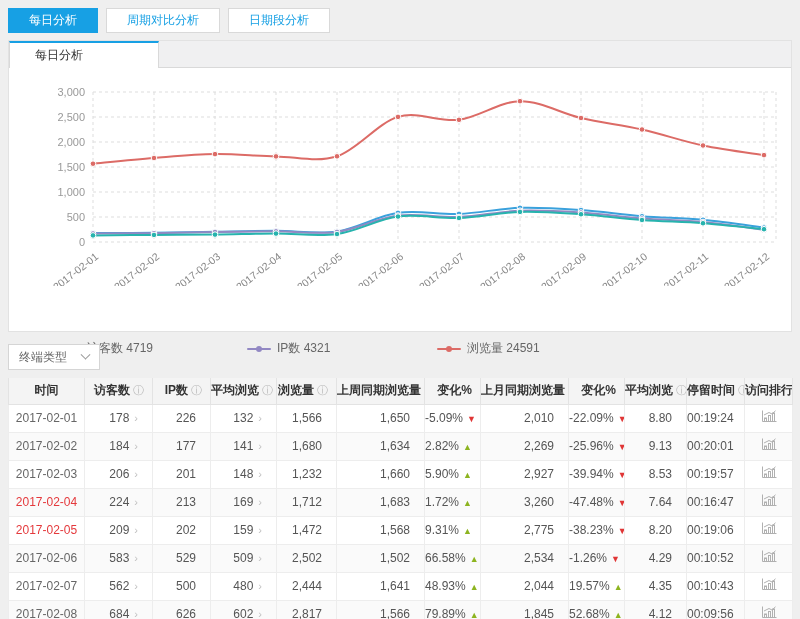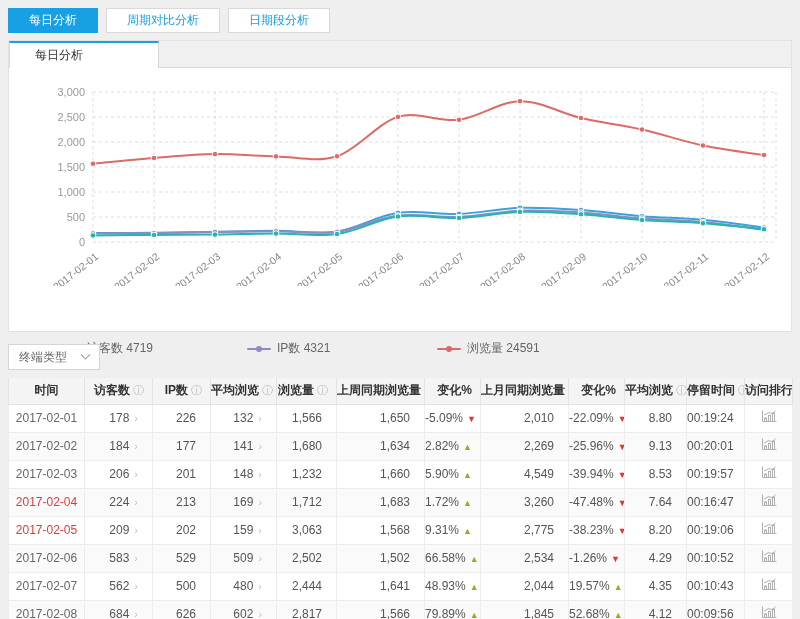--- a/index.html
+++ b/index.html
@@ -271,21 +271,21 @@
             </svg></span></td>
       </tr>
       <tr>
         <td class="c-date">2017-02-03</td>
         <td>206<span class="link-arrow">›</span></td>
         <td>201</td>
         <td>148<span class="link-arrow">›</span></td>
         <td>1,232</td>
         <td>1,660</td>
         <td>5.90%<span class="tri-up">▲</span></td>
-        <td>4,549</td>
+        <td>2,927</td>
         <td>-39.94%<span class="tri-down">▼</span></td>
         <td>8.53</td>
         <td>00:19:57</td>
         <td class="c-center"><span class="rank-ic"><svg width="16" height="13" viewBox="0 0 16 13">
               <g stroke="#b0b0b0" fill="none">
                 <path d="M1.5 0.5 V11.5 H15.5"></path>
                 <rect x="3.5" y="8" width="2" height="3.5"></rect>
                 <rect x="7.5" y="5.5" width="2" height="6"></rect>
                 <rect x="11.5" y="3" width="2" height="8.5"></rect>
                 <path d="M3 5 L8 2.5 L11 4 L14.5 0.8"></path>
@@ -312,21 +312,21 @@
                 <rect x="11.5" y="3" width="2" height="8.5"></rect>
                 <path d="M3 5 L8 2.5 L11 4 L14.5 0.8"></path>
               </g>
             </svg></span></td>
       </tr>
       <tr>
         <td class="c-date weekend">2017-02-05</td>
         <td>209<span class="link-arrow">›</span></td>
         <td>202</td>
         <td>159<span class="link-arrow">›</span></td>
-        <td>3,063</td>
+        <td>1,472</td>
         <td>1,568</td>
         <td>9.31%<span class="tri-up">▲</span></td>
         <td>2,775</td>
         <td>-38.23%<span class="tri-down">▼</span></td>
         <td>8.20</td>
         <td>00:19:06</td>
         <td class="c-center"><span class="rank-ic"><svg width="16" height="13" viewBox="0 0 16 13">
               <g stroke="#b0b0b0" fill="none">
                 <path d="M1.5 0.5 V11.5 H15.5"></path>
                 <rect x="3.5" y="8" width="2" height="3.5"></rect>

